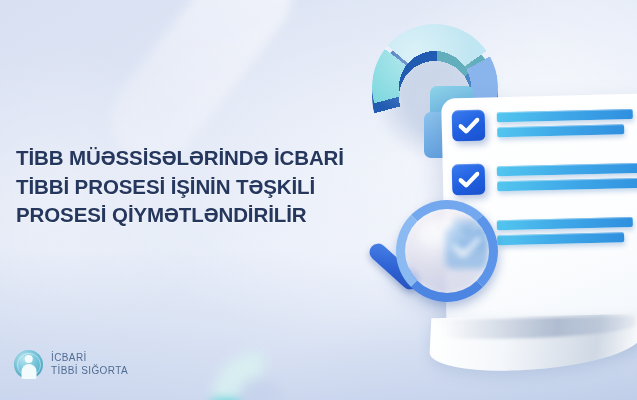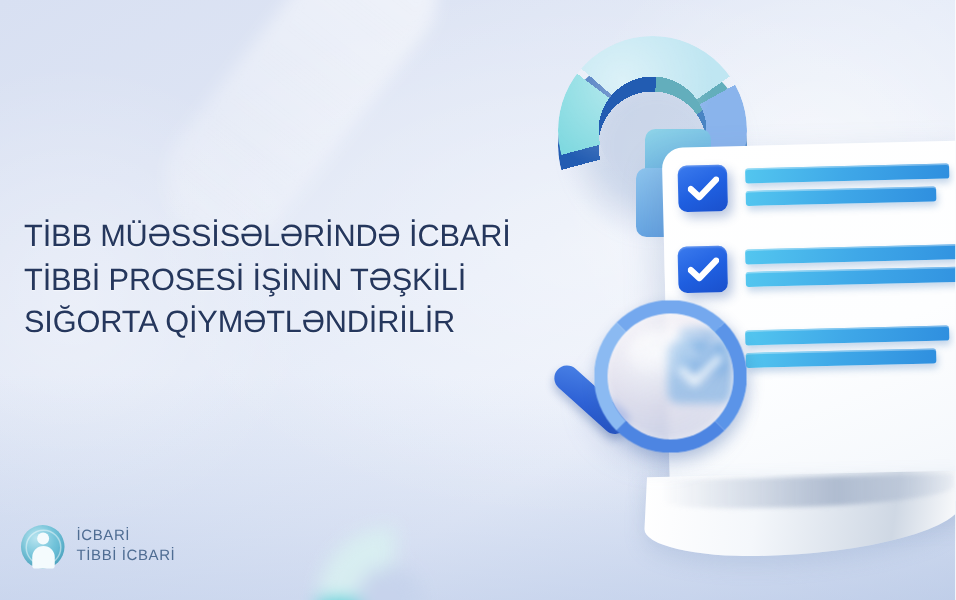--- a/index.html
+++ b/index.html
@@ -94,21 +94,21 @@
     position: absolute;
     left: 16px;
     top: 144px;
     width: 330px;
     z-index: 14;
   }
   .headline-line {
     color: #25375d;
     font-size: 20.5px;
     line-height: 28.5px;
-    font-weight: 400;
+    font-weight: 700;
     letter-spacing: -0.1px;
     white-space: nowrap;
     text-shadow: 0 1px 1px rgba(255,255,255,0.55);
   }
 
   
   .logo {
     position: absolute;
     left: 14px;
     top: 350px;
@@ -488,28 +488,28 @@
       <div class="mag-gloss"></div>
     </div>
     <div class="mag-ring"></div>
   </div>
 
   <div class="bg-vignette"></div>
 
   <div class="headline">
     <div class="headline-line">TİBB MÜƏSSİSƏLƏRİNDƏ İCBARİ</div>
     <div class="headline-line">TİBBİ PROSESİ İŞİNİN TƏŞKİLİ</div>
-    <div class="headline-line">SIĞORTA QİYMƏTLƏNDİRİLİR</div>
+    <div class="headline-line">PROSESİ QİYMƏTLƏNDİRİLİR</div>
   </div>
 
   <div class="logo">
     <div class="logo-mark">
       <div class="lm-arc"></div>
       <div class="lm-head"></div>
       <div class="lm-body"></div>
     </div>
     <div class="logo-text">
       <span>İCBARİ</span>
-      <span>TİBBİ İCBARİ</span>
+      <span>TİBBİ SIĞORTA</span>
     </div>
   </div>
 
 </div>
 
 </body></html>

